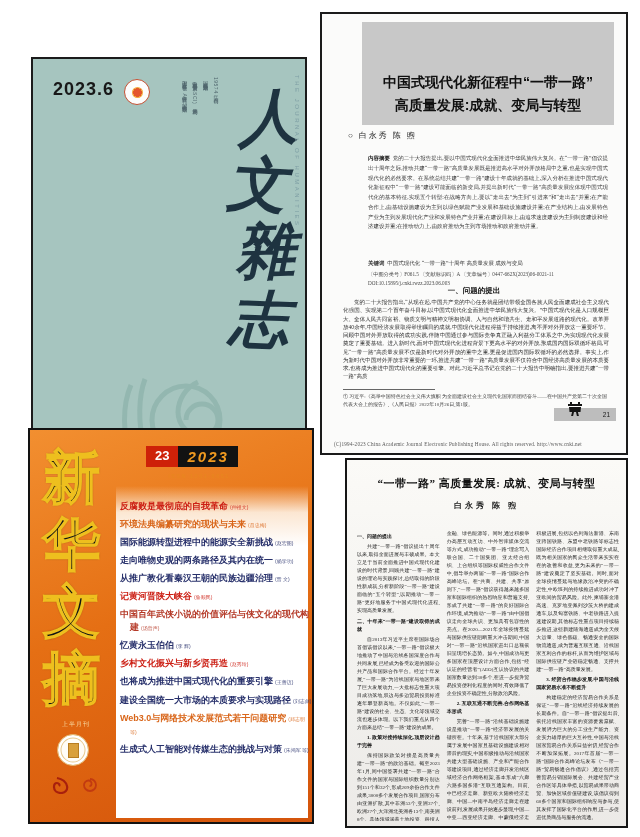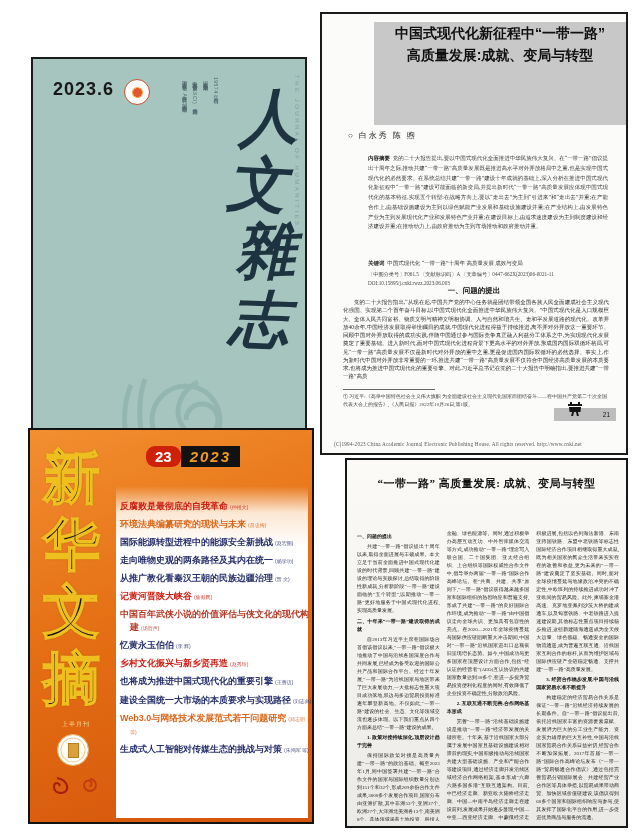--- a/index.html
+++ b/index.html
@@ -19,21 +19,21 @@
   .c1-char:nth-child(1){transform:translateX(6px) rotate(-4deg);}
   .c1-char:nth-child(2){transform:translateX(-4px) rotate(3deg);}
   .c1-char:nth-child(3){transform:translateX(4px) rotate(-2deg);}
   .c1-char:nth-child(4){transform:translateX(-2px) rotate(2deg);}
   .c1-ven{position:absolute;right:5px;top:16px;writing-mode:vertical-rl;font-size:6px;letter-spacing:2.5px;color:#7e9fa4;}
   .c1-watermark{position:absolute;left:58px;bottom:22px;opacity:0.55;}
   .c1-tagline{position:absolute;bottom:12px;width:100%;text-align:right;font-size:10px;letter-spacing:3px;color:#7fa49e;font-family:Liberation Sans, sans-serif;}
 
   
   .paper1{left:320px;top:12px;width:308px;height:443px;background:#fbfbfa;border:2px solid #1b1b1b;font-family:"Liberation Serif",serif;}
-  .p1-graybox{position:absolute;left:40px;top:8px;width:252px;height:94px;background:#c8c8c8;display:flex;flex-direction:column;padding-bottom:9px;margin-left:12px;}
+  .p1-graybox{position:absolute;left:40px;top:8px;width:252px;height:94px;background:#c8c8c8;display:flex;flex-direction:column;justify-content:flex-end;padding-bottom:9px;}
   .p1-title{text-align:center;font-family:"Liberation Sans",sans-serif;font-weight:bold;font-size:14px;line-height:1.6;color:#101010;}
   .p1-authors{position:absolute;left:26px;top:116px;font-size:8px;color:#222;letter-spacing:2px;}
   .p1-abstract{position:absolute;left:46px;top:140px;width:240px;font-size:5.5px;line-height:1.78;text-align:justify;color:#3a3a3a;}
   .p1-abstract b{color:#111;}
   .p1-keywords{position:absolute;left:46px;top:246px;width:240px;font-size:5.5px;color:#333;}
   .p1-class{position:absolute;left:46px;top:256px;width:240px;font-size:5.2px;line-height:1.7;color:#474747;}
   .p1-section{position:absolute;left:0;top:272px;width:100%;text-align:center;font-size:7.5px;font-weight:bold;color:#111;}
   .p1-body{position:absolute;left:21px;top:284px;width:266px;font-size:5.5px;line-height:1.5;text-align:justify;text-indent:2em;color:#2d2d2d;}
   .p1-fnrule{position:absolute;left:21px;top:375px;width:92px;border-top:1px solid #666;}
   .p1-footnote{position:absolute;left:21px;top:379px;width:266px;font-size:5px;line-height:1.55;color:#444;}
@@ -44,21 +44,21 @@
 
   
   .cover2{left:28px;top:428px;width:286px;height:396px;border:2px solid #121212;
           background:linear-gradient(160deg,#f28f30 0%,#e56f14 45%,#d4540b 100%);}
   .c2-whitepanel{position:absolute;left:86px;top:56px;right:4px;bottom:4px;
           background:linear-gradient(180deg,rgba(255,255,255,0) 0%,rgba(255,250,242,0.85) 8%,#ffffff 18%);}
   .c2-chars{position:absolute;left:13px;top:18px;display:flex;flex-direction:column;gap:7px;}
   .c2-bigchar{font-size:57px;line-height:1.05;font-weight:bold;color:#141414;
           -webkit-text-stroke:1.5px #eebf1e;text-shadow:0 0 2px rgba(0,0,0,0.55);}
   .c2-badge{position:absolute;left:116px;top:16px;display:flex;}
-  .c2-badge-num{background:#ce2108;color:#ffffff;font-weight:bold;font-size:15px;padding:2px 9px;border-radius:9px;}
+  .c2-badge-num{background:#ce2108;color:#ffffff;font-weight:bold;font-size:13px;padding:2px 9px;}
   .c2-badge-year{background:#121212;color:#f09a20;font-weight:bold;font-style:italic;font-size:15px;padding:2px 9px;letter-spacing:2px;}
   .c2-issn{position:absolute;left:114px;top:43px;width:110px;text-align:center;font-size:5.5px;letter-spacing:1.5px;color:#e8871f;}
   .c2-subtag{position:absolute;left:32px;top:290px;font-size:6px;color:#f8dda6;letter-spacing:1px;}
   .c2-medal{position:absolute;left:27px;top:304px;width:30px;height:30px;border-radius:50%;background:#fffdf8;border:1px solid #e3b269;box-shadow:inset 0 0 0 2.5px #fff,inset 0 0 0 3.5px #e8c98e;display:flex;align-items:center;justify-content:center;}
   .c2-medal-book{width:9px;height:13px;background:#d9a03c;border:1px solid #b77d22;}
   .c2-logos{position:absolute;left:20px;top:346px;display:flex;gap:10px;align-items:center;}
   .c2-list{position:absolute;left:90px;top:70px;width:192px;}
   .d-item{font-weight:bold;font-size:9px;line-height:1.45;margin-bottom:5px;padding-left:10px;text-indent:-10px;}
   .d-author{font-weight:normal;font-size:5px;opacity:0.85;margin-left:2px;letter-spacing:0;}
   .c-red{color:#cc1f14;}
@@ -176,20 +176,21 @@
     <div class="d-item c-red"><span>乡村文化振兴与新乡贤再造</span><span class="d-author">(赵秀玲)</span></div>
     <div class="d-item c-navy"><span>也将成为推进中国式现代化的重要引擎</span><span class="d-author">(王善迈)</span></div>
     <div class="d-item c-navy"><span>建设全国统一大市场的本质要求与实现路径</span><span class="d-author">(刘志彪)</span></div>
     <div class="d-item c-orange"><span>Web3.0与网络技术发展范式若干问题研究</span><span class="d-author">(郑志明 等)</span></div>
     <div class="d-item c-navy"><span>生成式人工智能对传媒生态的挑战与对策</span><span class="d-author">(朱鸿军 等)</span></div>
   </div>
 </div>
 
 <div class="panel paper2">
   <div class="p2-title">“一带一路” 高质量发展: 成就、变局与转型</div>
+  <div class="p2-authors">白永秀  陈  煦</div>
   <div class="p2-cols">
     <div class="p2-col">
       <p class="h">一、问题的提出</p>
       <p>共建“一带一路”倡议提出十周年以来,取得全面进展与丰硕成果。本文立足于当前全面推进中国式现代化建设的时代背景,回顾共建“一带一路”建设的理论与实践探讨,总结取得的阶段性新成就,分析新阶段“一带一路”建设面临的“五个转型”,以期推动“一带一路”更好地服务于中国式现代化进程,实现高质量发展。</p>
       <p class="h">二、十年来“一带一路”建设取得的成就</p>
       <p>自2013年习近平主席在国际场合首倡该倡议以来,“一带一路”倡议极大地推动了中国与沿线各国深度合作与共同发展,已经成为备受欢迎的国际公共产品和国际合作平台。经过十年发展,“一带一路”为沿线国家与地区带来了巨大发展动力,一大批标志性重大项目成功落地,双边与多边贸易投资标准逐年攀登新高地。不仅如此,“一带一路”建设的社会、生态、文化等领域交流也逐步体现。以下我们重点从四个方面来总结“一带一路”建设的成果。</p>
       <p class="h2">1. 政策对接持续深化,顶层设计趋于完善</p>
       <p>保持国际政策对接是高质量共建“一带一路”的政治基础。截至2023年1月,同中国签署共建“一带一路”合作文件的国家与国际组织数量分别达到151个和32个,形成209余份合作文件成果,3000多个发展合作项目,国家分布由亚洲扩散,其中非洲53个,亚洲37个,欧洲27个,大洋洲北美洲各13个,南美洲8个。具体领域涵盖土地投资、科技人文、海洋贸易、数字经济、互联网</p>
     </div>
     <div class="p2-col">

